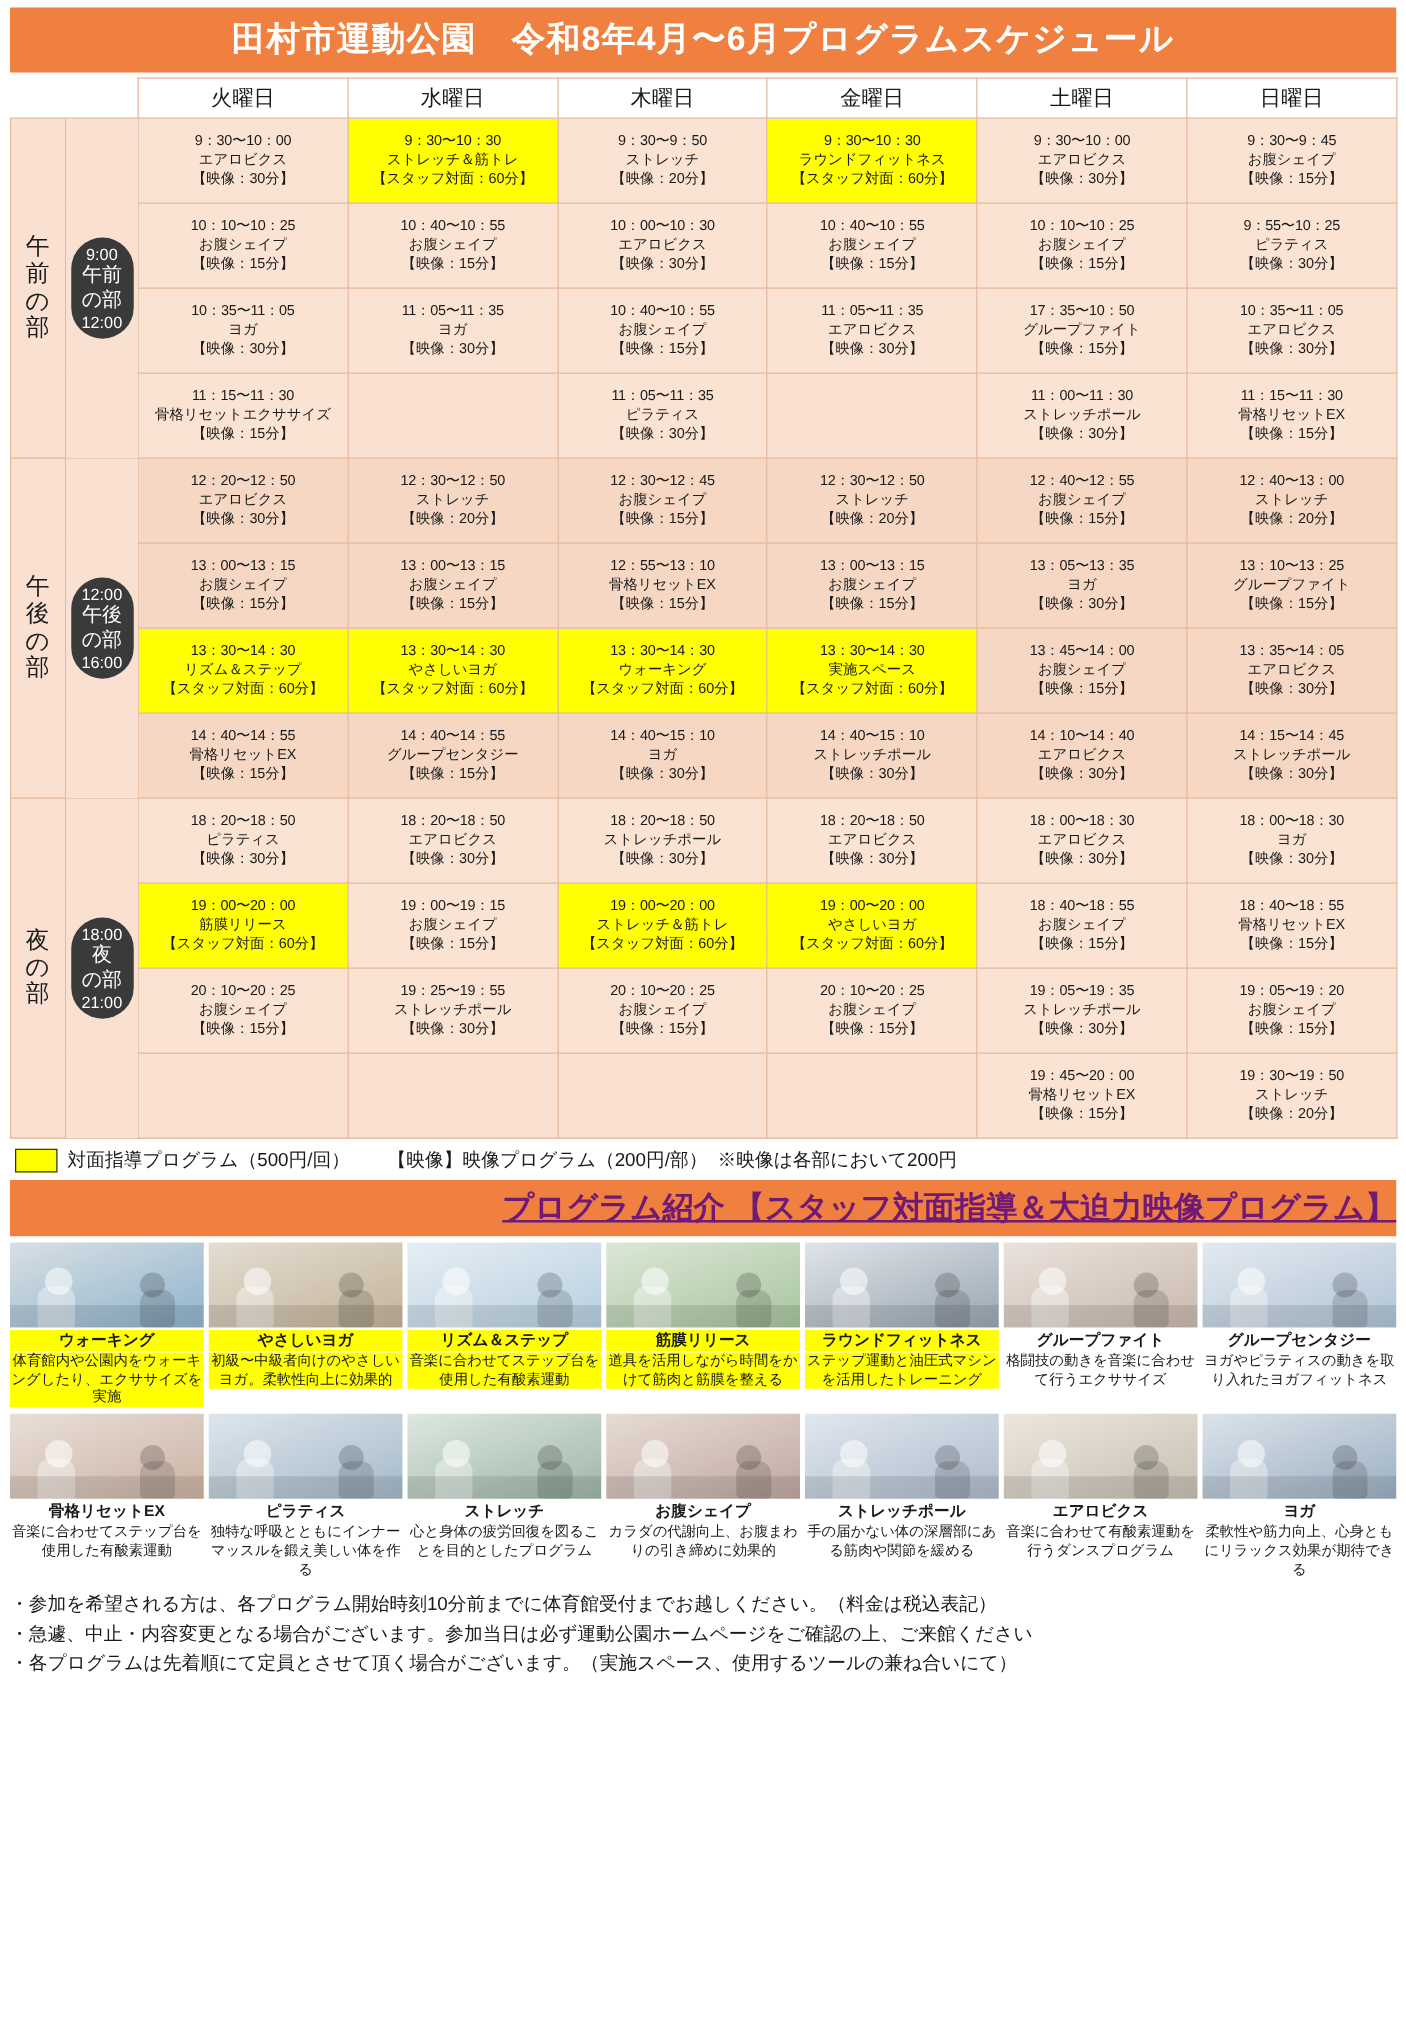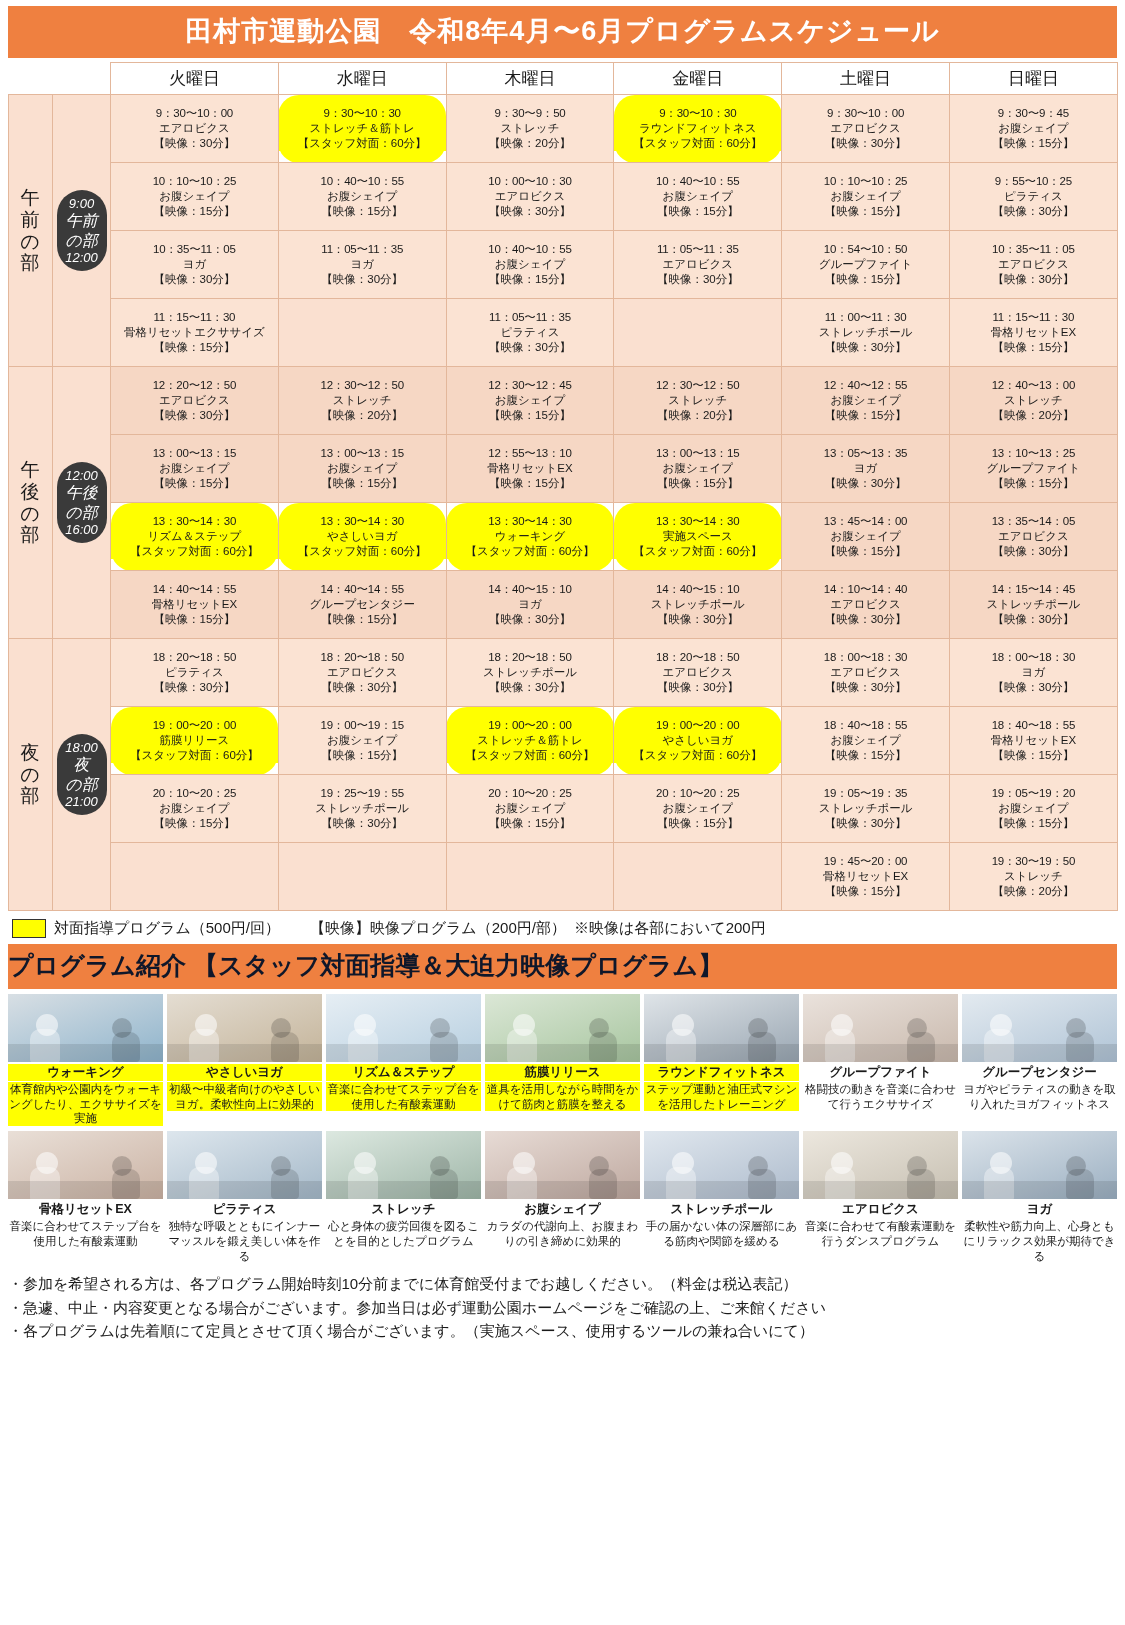--- a/index.html
+++ b/index.html
@@ -59,37 +59,36 @@
     background: #fae0d0;
     padding: 3px 1px;
   }
   .cell.am { background: #fbe3d3; }
   .cell.pm { background: #f6d7c4; }
   .cell.ev { background: #fbe3d3; }
   .cell.empty { background: #fae0d0; }
   .cell .ln { display:block; white-space: nowrap; }
   .cell .t  { letter-spacing: -0.2px; }
   .cell .dur { }
-  .hl { background: #ffff00 !important; border-radius: 21px; }
+  .hl { background: #ffff00 !important; }
   .hl .dur { background: #ffff00; }
   .cell.hl .ln { font-weight: normal; }
 
   
   .seclabel {
     background: #fae0d0;
     text-align: center;
     font-size: 19px;
     line-height: 1.15;
     letter-spacing: 1px;
   }
   .timecol {
     background: #fae0d0;
     position: relative;
     padding: 0;
-    font-style: italic;
   }
   .pill {
     background: #3a3a3a;
     color: #ffffff;
     border-radius: 26px;
     width: 50px;
     margin: 2px auto;
     height: 100%;
     display: flex;
     flex-direction: column;
@@ -110,25 +109,26 @@
   }
   .legend .swatch {
     width: 34px; height: 19px; background: #ffff00; border: 1px solid #333;
     display: inline-block;
   }
   .legend .sp { display:inline-block; width: 14px; }
 
   
   .intro-bar {
     background: #ef8040;
-    color: #0f172a;
+    color: #701a75;
     font-size: 25px;
     font-weight: bold;
-    text-align: left;
+    text-align: right;
     padding: 5px 0 7px 0;
+    text-decoration: underline;
   }
   .cards {
     display: grid;
     grid-template-columns: repeat(7, 1fr);
     gap: 4px;
     margin-top: 5px;
   }
   .card { text-align: center; }
   .photo {
     width: 100%;
@@ -275,21 +275,21 @@
             <span class="ln t">10：40〜10：55</span>
             <span class="ln">お腹シェイプ</span>
             <span class="ln dur">【映像：15分】</span>
           </td>
           <td class="cell am">
             <span class="ln t">11：05〜11：35</span>
             <span class="ln">エアロビクス</span>
             <span class="ln dur">【映像：30分】</span>
           </td>
           <td class="cell am">
-            <span class="ln t">10：54〜10：50</span>
+            <span class="ln t">17：35〜10：50</span>
             <span class="ln">グループファイト</span>
             <span class="ln dur">【映像：15分】</span>
           </td>
           <td class="cell am">
             <span class="ln t">10：35〜11：05</span>
             <span class="ln">エアロビクス</span>
             <span class="ln dur">【映像：30分】</span>
           </td>
         </tr>
         <tr>

